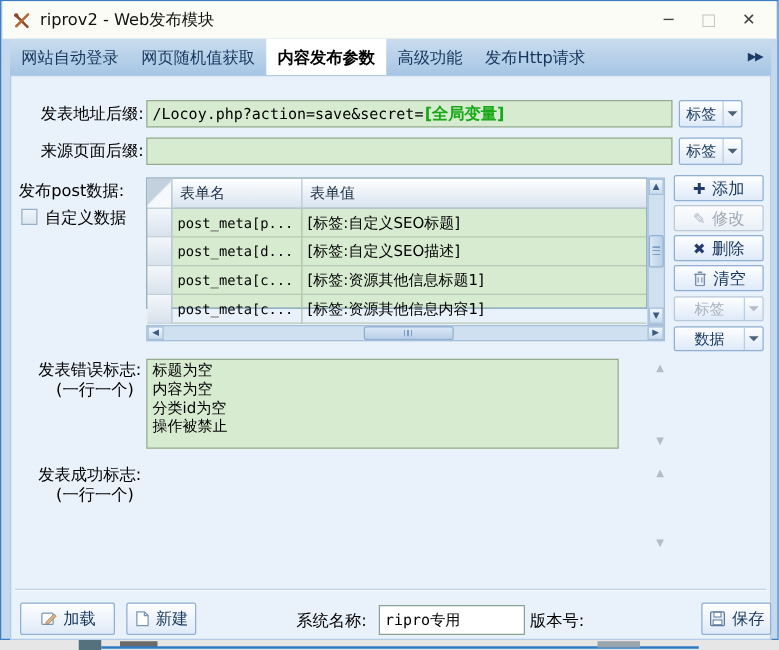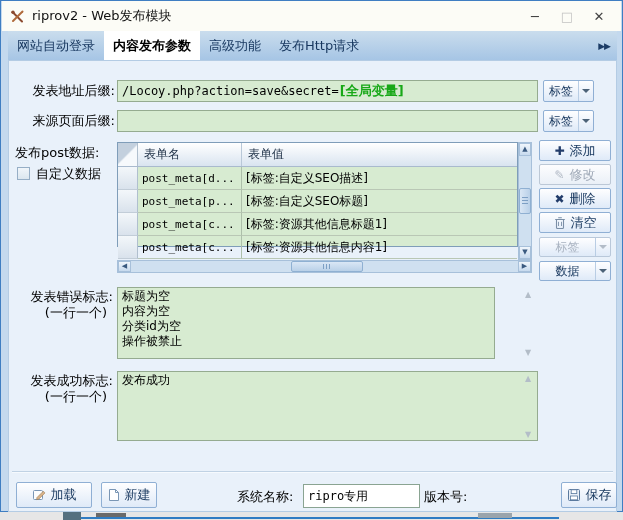--- a/index.html
+++ b/index.html
@@ -147,20 +147,21 @@
     <span class="title-text">riprov2 - Web发布模块</span>
     <div class="win-controls">
       <span class="win-btn">─</span>
       <span class="win-btn maxi">□</span>
       <span class="win-btn">✕</span>
     </div>
   </div>
 
   <div class="tabstrip">
     <div class="tab">网站自动登录</div>
+    <div class="tab">网页随机值获取</div>
     <div class="tab active">内容发布参数</div>
     <div class="tab">高级功能</div>
     <div class="tab">发布Http请求</div>
     <div class="tab-overflow">▶▶</div>
   </div>
 
   <div class="panel">
 
     <div class="lbl r1l">发表地址后缀:</div>
     <div class="green-input r1i">
@@ -188,27 +189,27 @@
     <span class="lbl-inline r3cl">自定义数据</span>
 
     <div class="ptable">
       <div class="t-row t-head">
         <div class="t-corner"></div>
         <div class="t-h name">表单名</div>
         <div class="t-h val">表单值</div>
       </div>
       <div class="t-row">
         <div class="t-rowhdr"></div>
+        <div class="t-cell name">post_meta[p...</div>
+        <div class="t-cell val">[标签:自定义SEO标题]</div>
+      </div>
+      <div class="t-row">
+        <div class="t-rowhdr"></div>
         <div class="t-cell name">post_meta[d...</div>
         <div class="t-cell val">[标签:自定义SEO描述]</div>
-      </div>
-      <div class="t-row">
-        <div class="t-rowhdr"></div>
-        <div class="t-cell name">post_meta[p...</div>
-        <div class="t-cell val">[标签:自定义SEO标题]</div>
       </div>
       <div class="t-row">
         <div class="t-rowhdr"></div>
         <div class="t-cell name">post_meta[c...</div>
         <div class="t-cell val">[标签:资源其他信息标题1]</div>
       </div>
       <div class="t-row">
         <div class="t-rowhdr"></div>
         <div class="t-cell name">post_meta[c...</div>
         <div class="t-cell val">[标签:资源其他信息内容1]</div>
@@ -274,21 +275,20 @@
 内容为空
 分类id为空
 操作被禁止</textarea>
     <span class="ta-arrow r4up">▲</span>
     <span class="ta-arrow r4dn">▼</span>
 
     <div class="lbl2 r5l">
       <div>发表成功标志:</div>
       <div class="sub">(一行一个)</div>
     </div>
-    <textarea class="green-area r5t" spellcheck="false" style="">发布成功</textarea>
     <span class="ta-arrow r5up">▲</span>
     <span class="ta-arrow r5dn">▼</span>
 
     <div class="divider"></div>
 
     <div class="act-btn f-load">
       <span class="act-ico" style="display:flex;">
         <svg width="14" height="14" viewBox="0 0 14 14">
           <rect x="1.5" y="2.5" width="9" height="9" rx="1" fill="#fdfdfd" stroke="#7a96b5"></rect>
           <path d="M5 9.5 L11.3 3.2 L13 4.9 L6.7 11.2 L4.6 11.6 Z" fill="#d9b38a" stroke="#9a7a50" stroke-width="0.6"></path>

